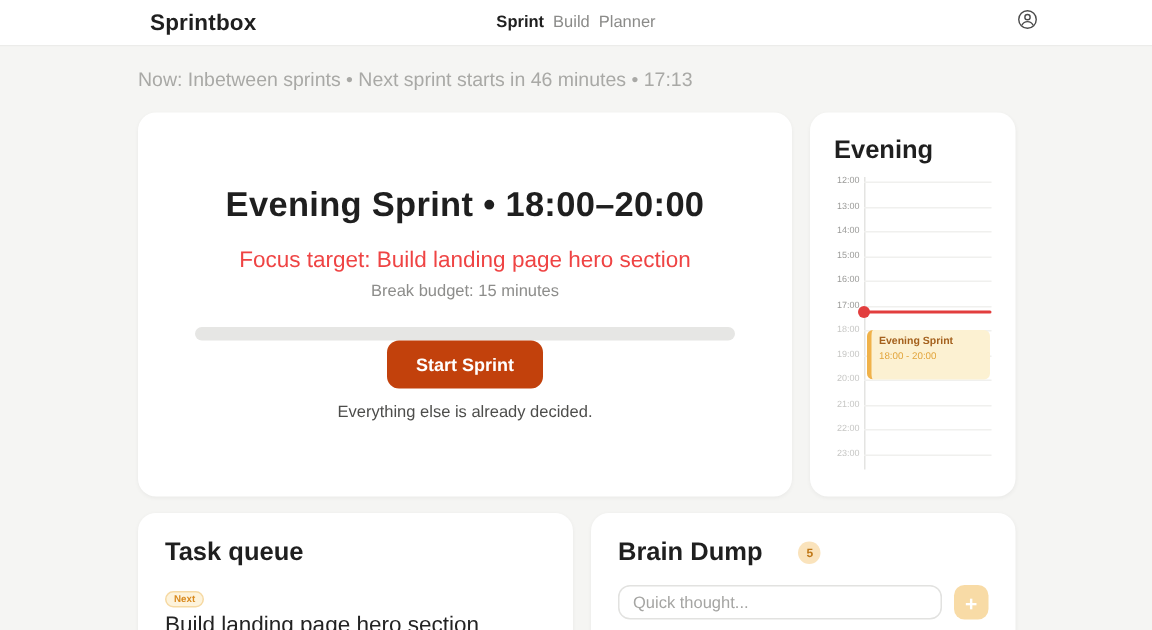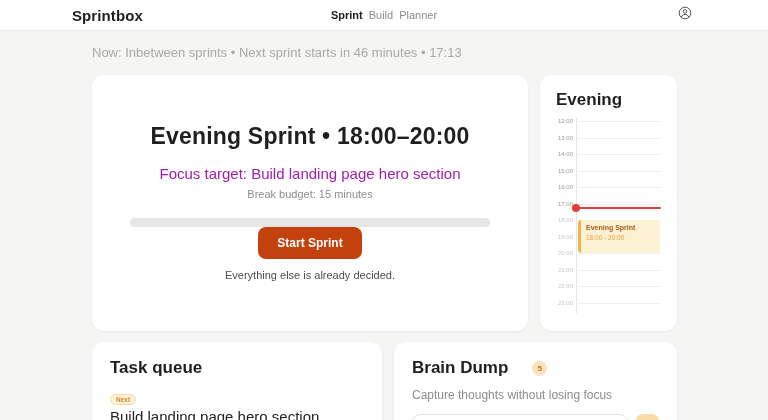--- a/index.html
+++ b/index.html
@@ -10,21 +10,21 @@
     color: #1f1f1f;
     position: relative;
   }
 
   
   .header {
     position: absolute; top: 0; left: 0; right: 0; height: 31px;
     background: #ffffff;
     border-bottom: 1px solid #ececea;
     display: flex; align-items: center;
-    padding: 0 76px 0 72px;
+    padding: 0 76px 0 100px;
   }
   .brand { font-size: 15px; font-weight: bold; letter-spacing: 0.1px; }
   .nav {
     position: absolute; left: 50%; top: 0; height: 100%;
     transform: translateX(-50%);
     display: flex; align-items: center; gap: 6px;
   }
   .nav-item { font-size: 11px; color: #8b8b89; cursor: pointer; }
   .nav-item.active { color: #1f1f1f; font-weight: bold; }
   .account { margin-left: auto; display: flex; align-items: center; cursor: pointer; }
@@ -40,21 +40,21 @@
     position: absolute;
     background: #ffffff;
     border-radius: 12px;
     box-shadow: 0 1px 3px rgba(0,0,0,0.05);
   }
   .card-title { font-size: 17px; font-weight: bold; }
 
   
   .sprint-card { left: 92px; top: 75px; width: 436px; height: 256px; text-align: center; padding: 34px 38px 0; }
   .sprint-title { font-size: 23px; font-weight: bold; letter-spacing: 0.2px; margin-top: 14px; }
-  .sprint-focus { font-size: 15px; margin-top: 15px; color: #a21caf; }
+  .sprint-focus { font-size: 15px; margin-top: 15px; color: #ef4444; }
   .sprint-break { font-size: 11px; margin-top: 6px; color: #8d8d8b; }
   .progress-track {
     margin-top: 18px; height: 9px; border-radius: 5px; background: #e6e6e4; overflow: hidden;
   }
   .progress-fill { height: 100%; background: #f4a62a; border-radius: 5px; }
   .start-button {
     display: inline-block;
     background: #c2410c; color: #ffffff;
     font-size: 12px; font-weight: bold; font-family: inherit;
     border: none; border-radius: 8px;
@@ -226,18 +226,17 @@
     <span class="task-badge">Next</span>
     <div class="task-label">Build landing page hero section</div>
   </div>
 </div>
 
 <div class="card brain-card">
   <div class="brain-head">
     <span class="card-title">Brain Dump</span>
     <span class="brain-count">5</span>
   </div>
-  <div class="brain-sub">Capture thoughts without losing focus</div>
   <div class="brain-row">
     <input class="brain-input" type="text" placeholder="Quick thought..." style="">
     <button class="add-button">+</button>
   </div>
 </div>
 
 </body></html>

